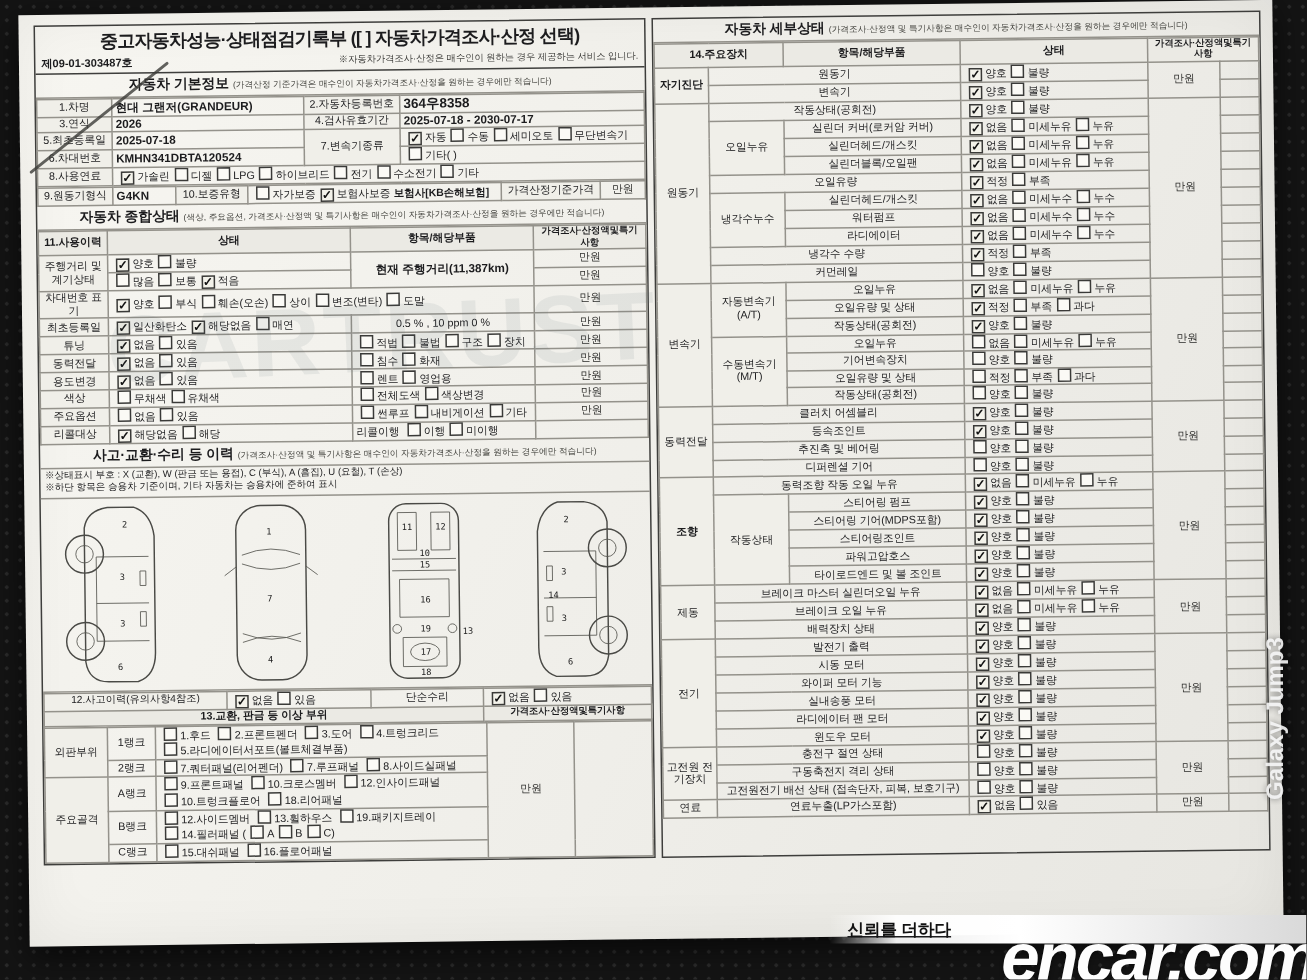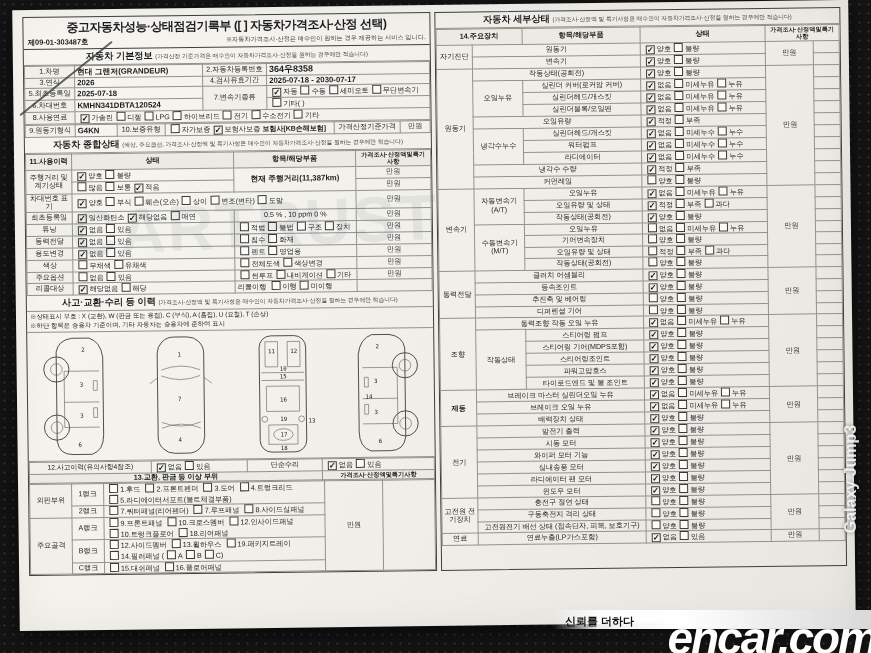--- a/index.html
+++ b/index.html
@@ -50,21 +50,21 @@
     font-size:64px;font-weight:bold;color:#5a6a72;opacity:0.09;letter-spacing:2px;
     transform:rotate(-2deg);pointer-events:none;line-height:1.05;
   }
   .pen-mark{
     position:absolute;left:-6px;top:68px;width:118px;height:2px;background:#3c3c38;
     transform:rotate(-38deg);border-radius:2px;opacity:.8;
   }
   .brand-bar{
     position:absolute;right:0;bottom:24px;width:318px;height:19px;z-index:5;
     background:linear-gradient(to right, rgba(255,255,255,0) 0%, rgba(255,255,255,.92) 14%, #ffffff 40%, #d9d9d9 100%);
-    display:flex;align-items:flex-end;
+    display:flex;align-items:center;text-decoration:underline;
   }
   .brand-bar span{font-size:11px;font-weight:bold;color:#111;padding-left:12px;}
   .brand-logo{
     position:absolute;right:-6px;bottom:-12px;z-index:6;
     font-size:46px;font-weight:bold;font-style:italic;color:#fdfdfd;letter-spacing:-2px;
     text-shadow:0 1px 3px rgba(0,0,0,.4);
   }
   .device{
     position:absolute;left:766px;top:470px;width:170px;text-align:center;z-index:7;
     transform:rotate(-90deg);color:#f2f2f2;font-size:16px;font-weight:bold;opacity:.92;
@@ -393,21 +393,21 @@
         <tbody>
             <tr>
           <td class="hdr" colspan="2">14.주요장치</td>
           <td class="hdr">항목/해당부품</td>
           <td class="hdr">상태</td>
           <td class="hdr" colspan="2" style="font-size:6.2px;">가격조사·산정액및특기사항</td>
         </tr>
         </tbody>
           <tbody id="detail-body">
             <tr>
-              <td class="grp-cell" rowspan="2" style="font-weight:normal;">자기진단</td>
+              <td class="grp-cell" rowspan="2" style="font-weight:bold;">자기진단</td>
               <td class="c" colspan="2">원동기</td>
               <td><span class="cb on">✓</span><span class="cl">양호</span><span class="cb"></span><span class="cl">불량</span></td>
               <td class="price" rowspan="2">만원</td>
               <td></td>
             </tr>
             <tr>
               <td class="c" colspan="2">변속기</td>
               <td><span class="cb on">✓</span><span class="cl">양호</span><span class="cb"></span><span class="cl">불량</span></td>
               <td></td>
             </tr>
@@ -520,21 +520,21 @@
               <td class="c" colspan="2">추진축 및 베어링</td>
               <td><span class="cb"></span><span class="cl">양호</span><span class="cb"></span><span class="cl">불량</span></td>
               <td></td>
             </tr>
             <tr>
               <td class="c" colspan="2">디퍼렌셜 기어</td>
               <td><span class="cb"></span><span class="cl">양호</span><span class="cb"></span><span class="cl">불량</span></td>
               <td></td>
             </tr>
             <tr>
-              <td class="grp-cell" rowspan="6" style="font-weight:normal;">조향</td>
+              <td class="grp-cell" rowspan="6" style="font-weight:bold;">조향</td>
               <td class="c" colspan="2">동력조향 작동 오일 누유</td>
               <td><span class="cb on">✓</span><span class="cl">없음</span><span class="cb"></span><span class="cl">미세누유</span><span class="cb"></span><span class="cl">누유</span></td>
               <td class="price" rowspan="6">만원</td>
               <td></td>
             </tr>
             <tr>
               <td class="sub-cell" rowspan="5">작동상태</td>
               <td class="c">스티어링 펌프</td>
               <td><span class="cb on">✓</span><span class="cl">양호</span><span class="cb"></span><span class="cl">불량</span></td>
               <td></td>
@@ -553,21 +553,21 @@
               <td class="c">파워고압호스</td>
               <td><span class="cb on">✓</span><span class="cl">양호</span><span class="cb"></span><span class="cl">불량</span></td>
               <td></td>
             </tr>
             <tr>
               <td class="c">타이로드엔드 및 볼 조인트</td>
               <td><span class="cb on">✓</span><span class="cl">양호</span><span class="cb"></span><span class="cl">불량</span></td>
               <td></td>
             </tr>
             <tr>
-              <td class="grp-cell" rowspan="3" style="font-weight:bold;">제동</td>
+              <td class="grp-cell" rowspan="3" style="font-weight:normal;">제동</td>
               <td class="c" colspan="2">브레이크 마스터 실린더오일 누유</td>
               <td><span class="cb on">✓</span><span class="cl">없음</span><span class="cb"></span><span class="cl">미세누유</span><span class="cb"></span><span class="cl">누유</span></td>
               <td class="price" rowspan="3">만원</td>
               <td></td>
             </tr>
             <tr>
               <td class="c" colspan="2">브레이크 오일 누유</td>
               <td><span class="cb on">✓</span><span class="cl">없음</span><span class="cb"></span><span class="cl">미세누유</span><span class="cb"></span><span class="cl">누유</span></td>
               <td></td>
             </tr>

